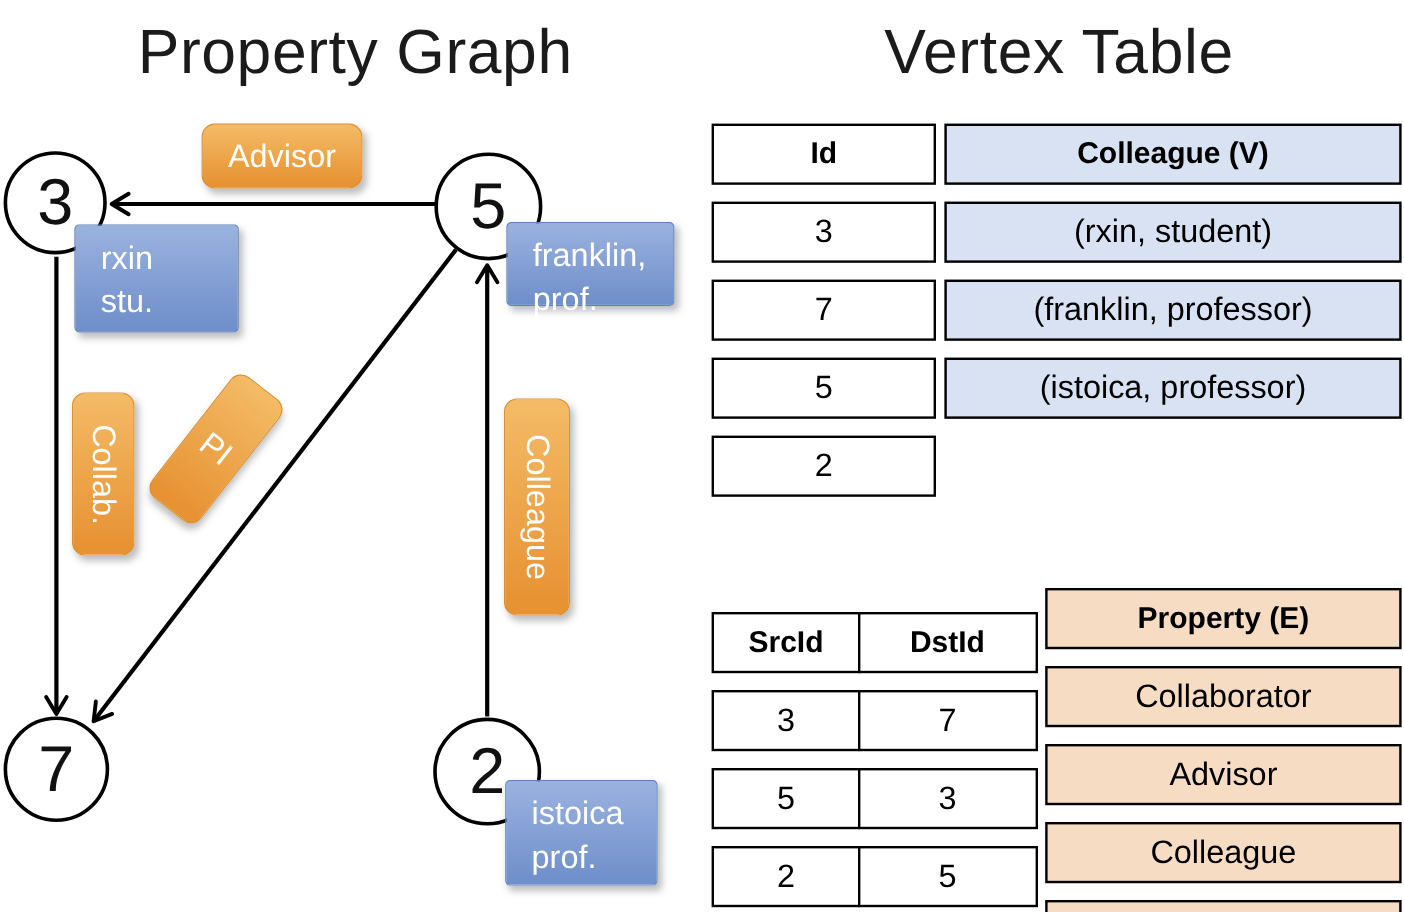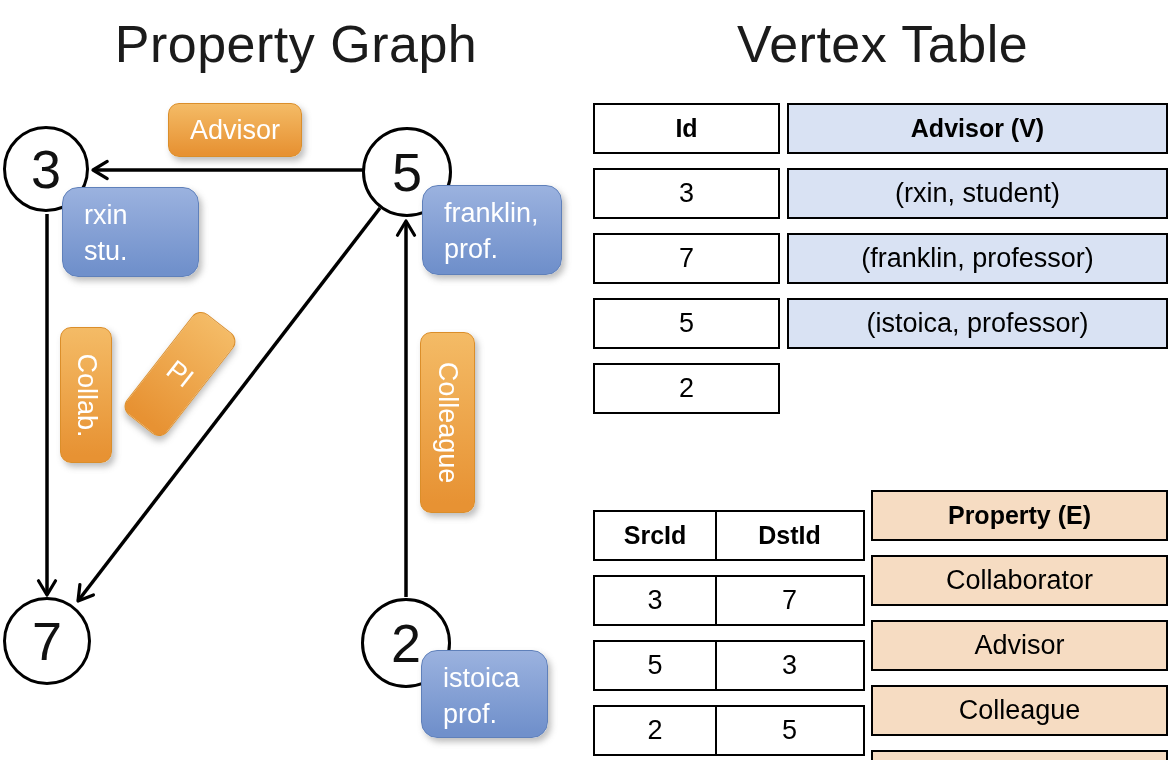--- a/index.html
+++ b/index.html
@@ -13,21 +13,21 @@
   }
   
   .node {
     position:absolute; border-radius:50%; background:#fff; border:3.5px solid #000;
     display:flex; align-items:center; justify-content:center;
     font-size:54px; color:#111; z-index:3; box-sizing:border-box;
   }
   
   .pbox {
     position:absolute; z-index:4; box-sizing:border-box;
-    border-radius:16px; border:1.5px solid #5F80BA;
+    border-radius:4px; border:1.5px solid #5F80BA;
     background:linear-gradient(180deg,#9BB2DF 0%,#7090CB 95%);
     color:#fff; font-size:27px; line-height:1.32;
     padding:10px 0 16px 21px;
     box-shadow:3px 4px 6px rgba(110,110,110,0.45);
   }
   
   .obox {
     position:absolute; z-index:4; box-sizing:border-box;
     border-radius:11px; border:1.5px solid #DB8E2A;
     background:linear-gradient(180deg,#F4BB66 0%,#E79233 95%);
@@ -82,21 +82,21 @@
     <span>7</span>
   </div>
   <div class="node" style="left:361px; top:598px; width:90px; height:90px;">
     <span>2</span>
   </div>
 
   <div class="pbox" style="left:62px; top:187px; width:137px; height:90px;">
     <div>rxin</div>
     <div>stu.</div>
   </div>
-  <div class="pbox" style="left:422px; top:185px; width:140px; height:90px;">
+  <div class="pbox" style="left:422px; top:185px; width:140px; height:70px;">
     <div>franklin,</div>
     <div>prof.</div>
   </div>
   <div class="pbox" style="left:421px; top:650px; width:127px; height:88px;">
     <div>istoica</div>
     <div>prof.</div>
   </div>
 
   <div class="obox" style="left:168px; top:103px; width:134px; height:54px;">
     <span>Advisor</span>
@@ -115,21 +115,21 @@
 
   <div class="colstack" style="left:593px; top:103px; width:187px;">
     <div class="cell hdr">Id</div>
     <div class="cell">3</div>
     <div class="cell">7</div>
     <div class="cell">5</div>
     <div class="cell">2</div>
   </div>
 
   <div class="colstack" style="left:787px; top:103px; width:381px;">
-    <div class="cell hdr vfill">Advisor (V)</div>
+    <div class="cell hdr vfill">Colleague (V)</div>
     <div class="cell vfill">(rxin, student)</div>
     <div class="cell vfill">(franklin, professor)</div>
     <div class="cell vfill">(istoica, professor)</div>
   </div>
 
 
   <div class="colstack" style="left:593px; top:510px;">
     <div class="erow">
       <div class="cell hdr c1">SrcId</div>
       <div class="cell hdr c2">DstId</div>

